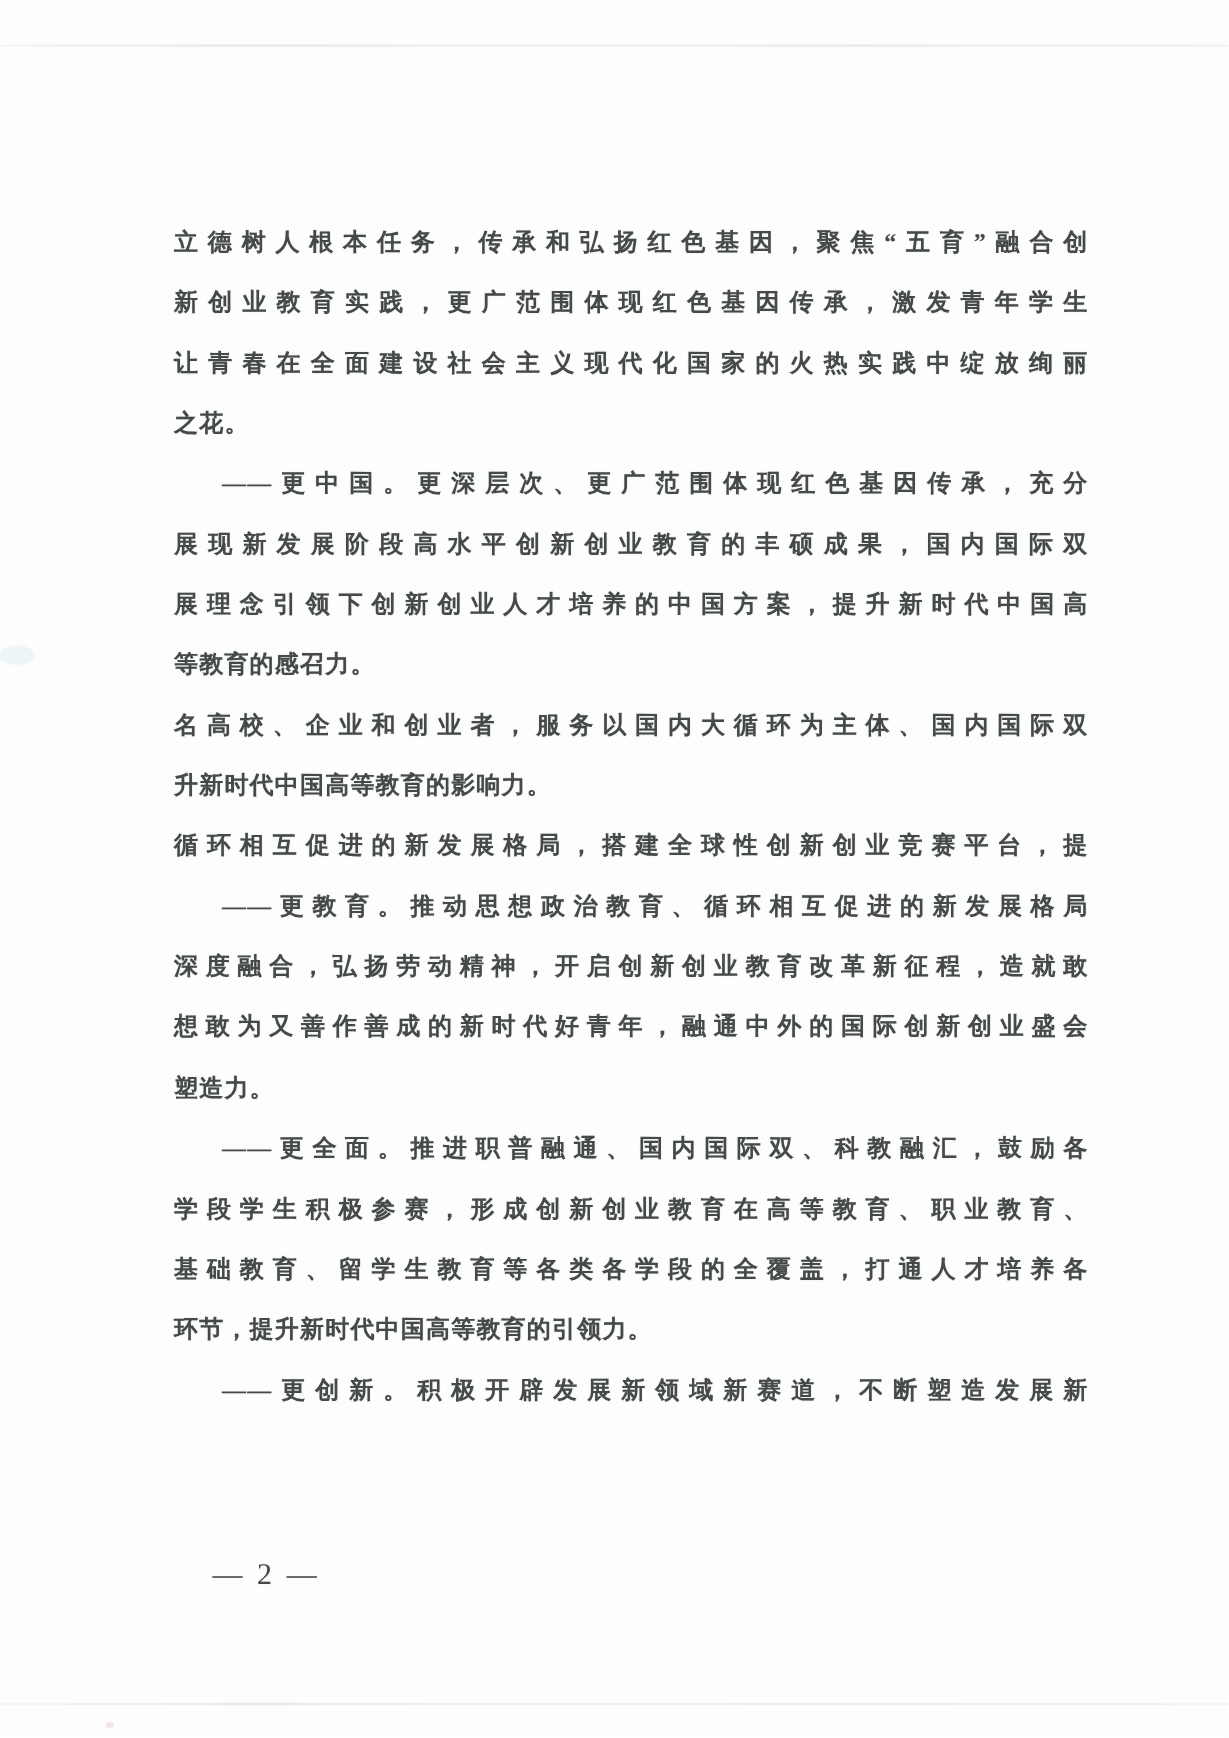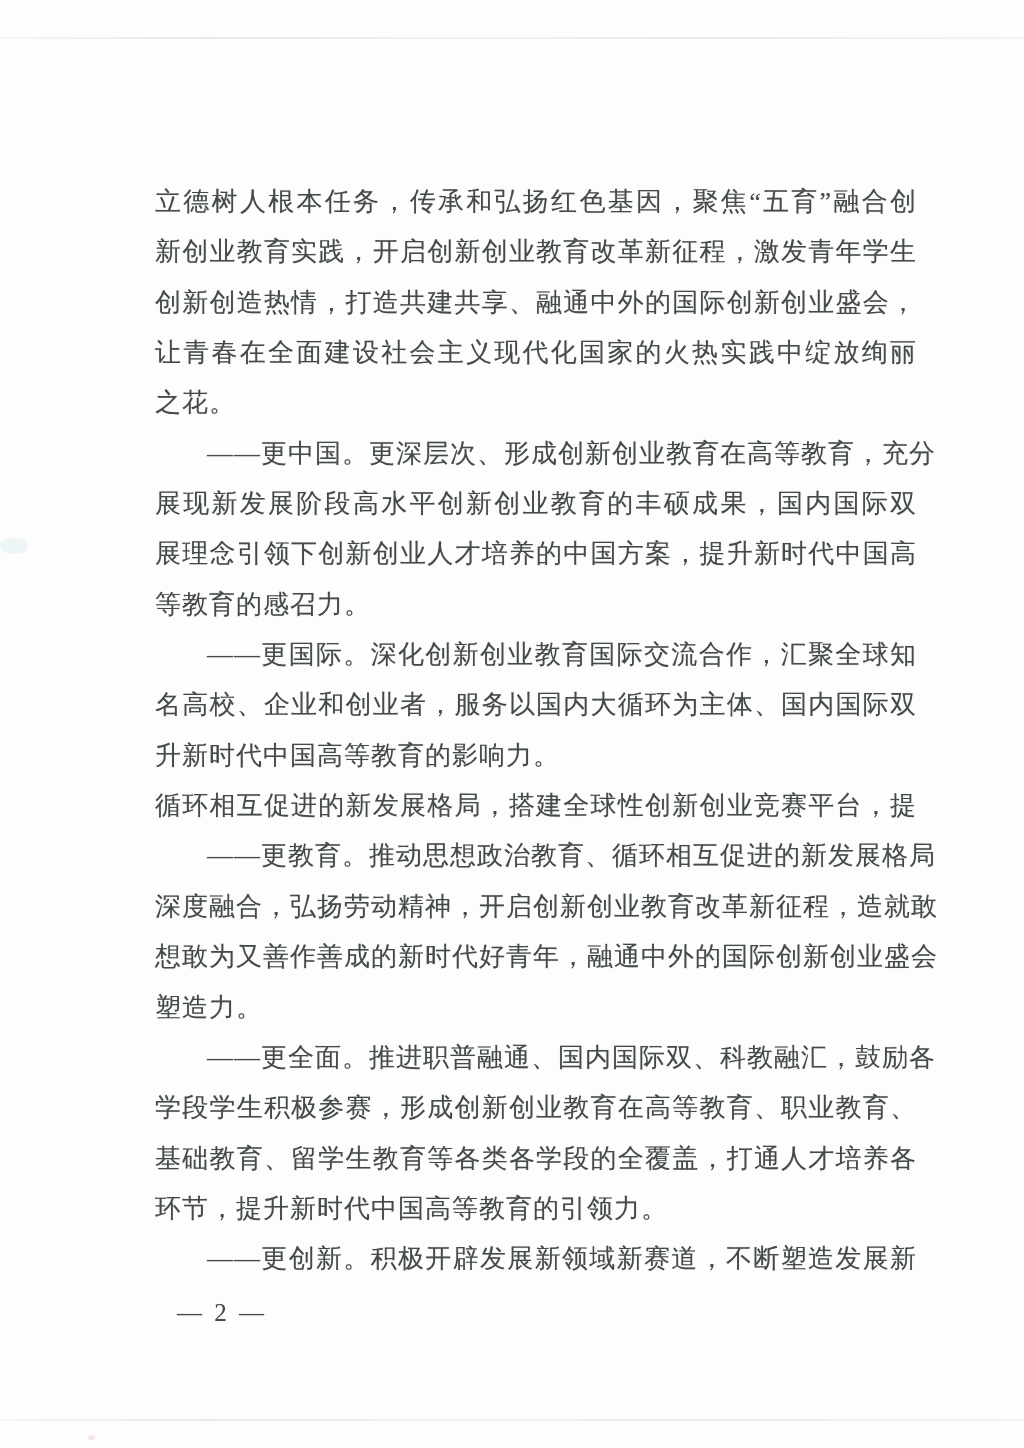--- a/index.html
+++ b/index.html
@@ -37,27 +37,28 @@
     left: 88px;
     top: 1435px;
     width: 7px;
     height: 5px;
     background: #f3e6e8;
     border-radius: 50%;
   }
   
   .text-block {
     position: absolute;
-    left: 155px;
+    left: 145px;
     top: 177px;
     width: 762px;
     color: var(--ink, #434a48);
-    font-size: 26px;
+    font-size: 20px;
     letter-spacing: 1px;
     text-shadow: 0 0 1px rgba(67, 74, 72, 0.28);
+    font-weight: bold;
   }
   .line {
     height: 50.35px;
     line-height: 50.35px;
     white-space: nowrap;
   }
   .line.j {
     text-align: justify;
     text-align-last: justify;
   }
@@ -77,29 +78,27 @@
 </head>
 <body>
 
 <div class="page">
 
   <div class="scanline top"></div>
   <div class="smudge"></div>
 
   <div class="text-block">
     <div class="line j">立德树人根本任务，传承和弘扬红色基因，聚焦“五育”融合创</div>
-    <div class="line j">新创业教育实践，开启创新创业教育改革新征程，激发青年学生</div>
-    <div class="line j">创新创造热情，打造共建共享、融通中外的国际创新创业盛会，</div>
+    <div class="line j">新创业教育实践，更广范围体现红色基因传承，激发青年学生</div>
     <div class="line j">让青春在全面建设社会主义现代化国家的火热实践中绽放绚丽</div>
     <div class="line">之花。</div>
-    <div class="line j ind">——更中国。更深层次、形成创新创业教育在高等教育，充分</div>
+    <div class="line j ind">——更中国。更深层次、更广范围体现红色基因传承，充分</div>
     <div class="line j">展现新发展阶段高水平创新创业教育的丰硕成果，国内国际双</div>
     <div class="line j">展理念引领下创新创业人才培养的中国方案，提升新时代中国高</div>
     <div class="line">等教育的感召力。</div>
-    <div class="line j ind">——更国际。深化创新创业教育国际交流合作，汇聚全球知</div>
     <div class="line j">名高校、企业和创业者，服务以国内大循环为主体、国内国际双</div>
     <div class="line">升新时代中国高等教育的影响力。</div>
     <div class="line j">循环相互促进的新发展格局，搭建全球性创新创业竞赛平台，提</div>
     <div class="line j ind">——更教育。推动思想政治教育、循环相互促进的新发展格局</div>
     <div class="line j">深度融合，弘扬劳动精神，开启创新创业教育改革新征程，造就敢</div>
     <div class="line j">想敢为又善作善成的新时代好青年，融通中外的国际创新创业盛会</div>
     <div class="line">塑造力。</div>
     <div class="line j ind">——更全面。推进职普融通、国内国际双、科教融汇，鼓励各</div>
     <div class="line j">学段学生积极参赛，形成创新创业教育在高等教育、职业教育、</div>
     <div class="line j">基础教育、留学生教育等各类各学段的全覆盖，打通人才培养各</div>

